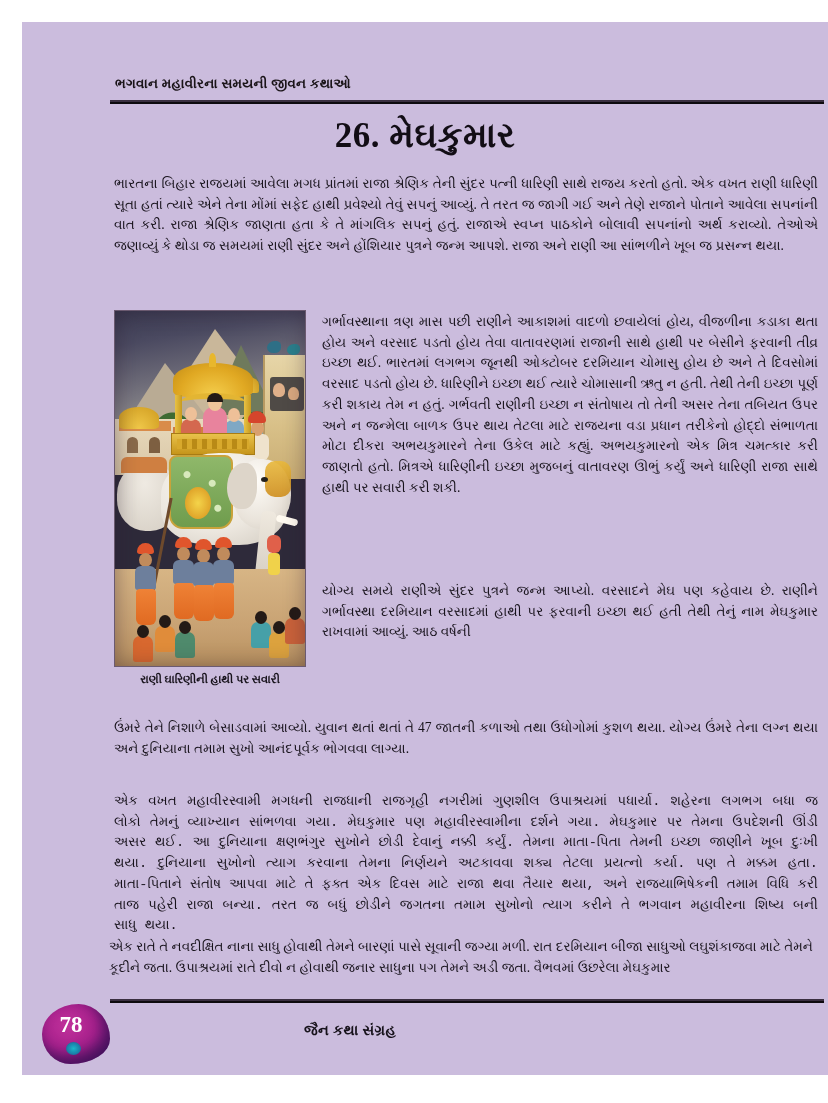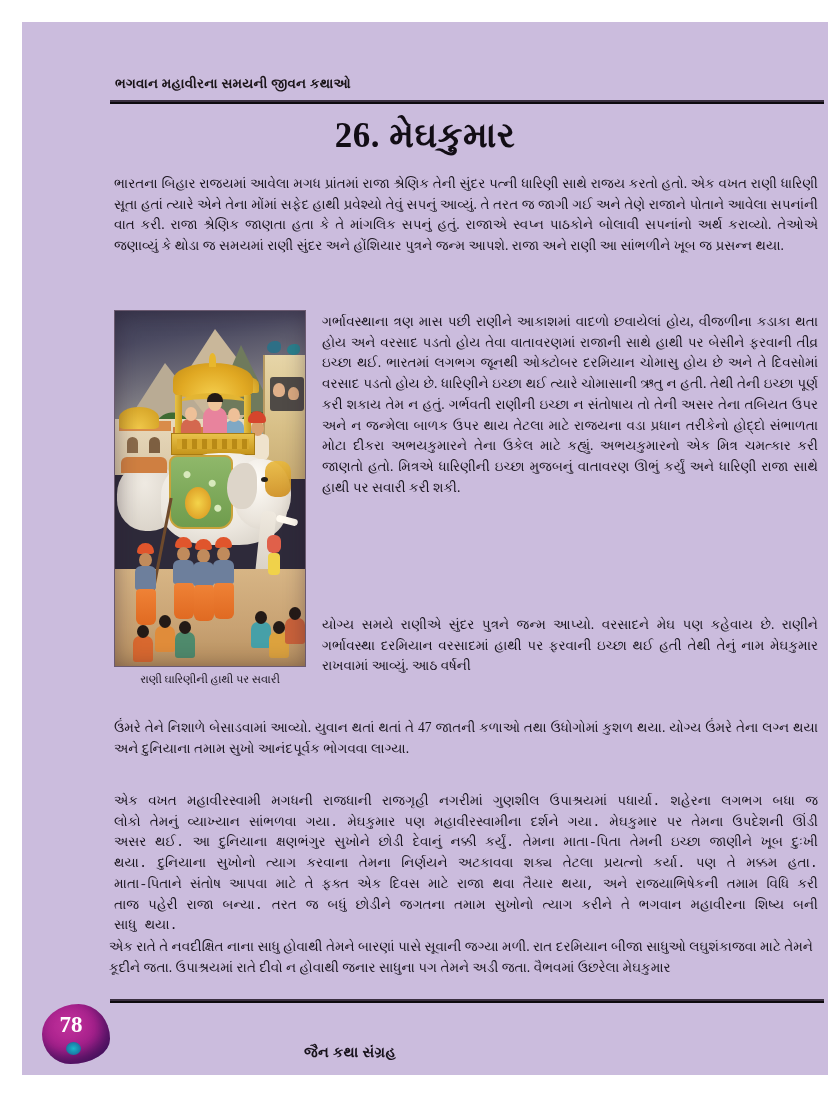--- a/index.html
+++ b/index.html
@@ -89,21 +89,21 @@
     border: 1px solid #6b5a70;
     overflow: hidden;
     position: relative;
     background: #2e2a3a;
   }
   .figure-caption {
     margin-top: 6px;
     width: 192px;
     text-align: center;
     font-size: 11.4px;
-    font-weight: normal;
+    font-weight: bold;
     color: #17121b;
     white-space: nowrap;
     letter-spacing: -0.1px;
   }
 
   
   .ill { position: absolute; }
   .sky {
     left: 0; top: 0; width: 192px; height: 126px;
     background: linear-gradient(170deg, #3b3b52 0%, #4b4a61 22%, #6d6b78 48%, #8c8a8d 70%, #a8a093 100%);
@@ -331,21 +331,20 @@
   .footer-text {
     position: absolute;
     left: 0;
     top: 1000px;
     width: 656px;
     text-align: center;
     font-size: 14.5px;
     font-weight: bold;
     color: #17121b;
     letter-spacing: 0.3px;
-    margin-top: 22px;
   }
 </style>
 </head>
 <body>
 
 <div class="page-sheet">
 
   <div class="running-head">ભગવાન મહાવીરના સમયની જીવન કથાઓ</div>
   <div class="header-rule"></div>
   <div class="chapter-title">26. મેઘકુમાર</div>
@@ -469,21 +468,21 @@
           <span class="c-body"></span>
           <span class="c-head"></span>
         </div>
 
       <div class="ill ill-vignette"></div>
     </div>
     <div class="figure-caption">રાણી ઘારિણીની હાથી પર સવારી</div>
   </div>
 
   <div class="body-col" style="left:300px; top:290px; width:496px;">ગર્ભાવસ્થાના ત્રણ માસ પછી રાણીને આકાશમાં વાદળો છવાયેલાં હોય, વીજળીના કડાકા થતા હોય અને વરસાદ પડતો હોય તેવા વાતાવરણમાં રાજાની સાથે હાથી પર બેસીને ફરવાની તીવ્ર ઇચ્છા થઈ. ભારતમાં લગભગ જૂનથી ઓક્ટોબર દરમિયાન ચોમાસુ હોય છે અને તે દિવસોમાં વરસાદ પડતો હોય છે. ધારિણીને ઇચ્છા થઈ ત્યારે ચોમાસાની ઋતુ ન હતી. તેથી તેની ઇચ્છા પૂર્ણ કરી શકાય તેમ ન હતું. ગર્ભવતી રાણીની ઇચ્છા ન સંતોષાય તો તેની અસર તેના તબિયત ઉપર અને ન જન્મેલા બાળક ઉપર થાય તેટલા માટે રાજયના વડા પ્રધાન તરીકેનો હોદ્દો સંભાળતા મોટા દીકરા અભયકુમારને તેના ઉકેલ માટે કહ્યું. અભયકુમારનો એક મિત્ર ચમત્કાર કરી જાણતો હતો. મિત્રએ ધારિણીની ઇચ્છા મુજબનું વાતાવરણ ઊભું કર્યું અને ધારિણી રાજા સાથે હાથી પર સવારી કરી શકી.</div>
-  <div class="body-col" style="left:300px; top:593px; width:496px;">યોગ્ય સમયે રાણીએ સુંદર પુત્રને જન્મ આપ્યો. વરસાદને મેઘ પણ કહેવાય છે. રાણીને ગર્ભાવસ્થા દરમિયાન વરસાદમાં હાથી પર ફરવાની ઇચ્છા થઈ હતી તેથી તેનું નામ મેઘકુમાર રાખવામાં આવ્યું. આઠ વર્ષની</div>
+  <div class="body-col" style="left:300px; top:559px; width:496px;">યોગ્ય સમયે રાણીએ સુંદર પુત્રને જન્મ આપ્યો. વરસાદને મેઘ પણ કહેવાય છે. રાણીને ગર્ભાવસ્થા દરમિયાન વરસાદમાં હાથી પર ફરવાની ઇચ્છા થઈ હતી તેથી તેનું નામ મેઘકુમાર રાખવામાં આવ્યું. આઠ વર્ષની</div>
 
   <div class="body-col" id="para-below-1">ઉંમરે તેને નિશાળે બેસાડવામાં આવ્યો.  યુવાન થતાં થતાં તે 47 જાતની કળાઓ તથા ઉધોગોમાં કુશળ થયા. યોગ્ય ઉંમરે તેના લગ્ન થયા અને દુનિયાના તમામ સુખો આનંદપૂર્વક ભોગવવા લાગ્યા.</div>
   <div class="body-col" id="para-below-2">એક વખત મહાવીરસ્વામી મગધની રાજધાની રાજગૃહી નગરીમાં ગુણશીલ ઉપાશ્રયમાં પધાર્યા. શહેરના લગભગ બધા જ લોકો તેમનું વ્યાખ્યાન સાંભળવા ગયા. મેઘકુમાર પણ મહાવીરસ્વામીના દર્શને ગયા. મેઘકુમાર પર તેમના ઉપદેશની ઊંડી અસર થઈ. આ દુનિયાના ક્ષણભંગુર સુખોને છોડી દેવાનું નક્કી કર્યું. તેમના માતા-પિતા તેમની ઇચ્છા જાણીને ખૂબ દુઃખી થયા. દુનિયાના સુખોનો ત્યાગ કરવાના તેમના નિર્ણયને અટકાવવા શક્ય તેટલા પ્રયત્નો કર્યા. પણ તે મક્કમ હતા. માતા-પિતાને સંતોષ આપવા માટે તે ફક્ત એક દિવસ માટે રાજા થવા તૈયાર થયા, અને રાજયાભિષેકની તમામ વિધિ કરી તાજ પહેરી રાજા બન્યા. તરત જ બધું છોડીને જગતના તમામ સુખોનો ત્યાગ કરીને તે ભગવાન મહાવીરના શિષ્ય બની સાધુ થયા.</div>
   <div class="body-col" id="para-below-3">એક રાતે તે નવદીક્ષિત નાના સાધુ હોવાથી તેમને બારણાં પાસે સૂવાની જગ્યા મળી. રાત દરમિયાન બીજા સાધુઓ લઘુશંકાજવા માટે તેમને કૂદીને જતા. ઉપાશ્રયમાં રાતે દીવો ન હોવાથી જનાર સાધુના પગ તેમને અડી જતા. વૈભવમાં ઉછરેલા મેઘકુમાર</div>
 
   <div class="footer-rule"></div>
   <div class="page-blob"></div>
   <div class="page-number">78</div>
   <div class="footer-text">જૈન કથા સંગ્રહ</div>
 

